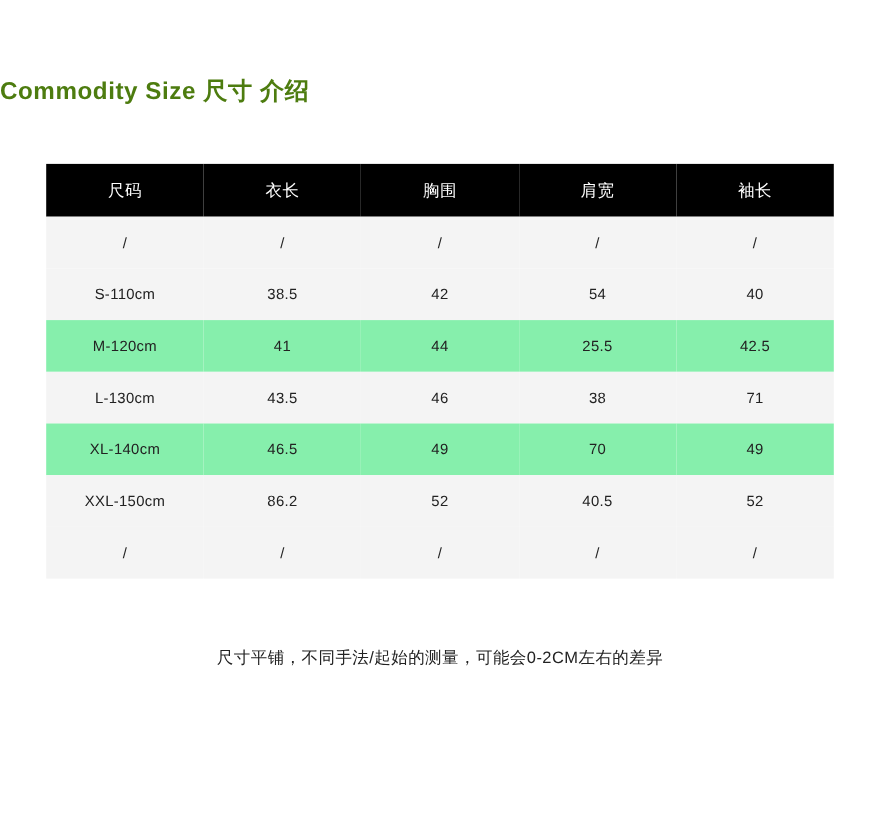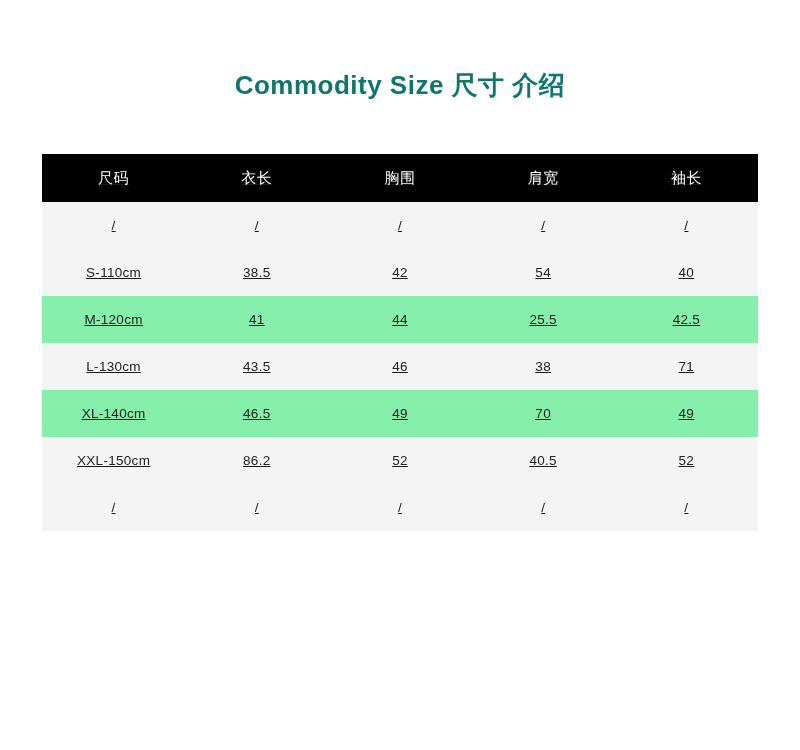--- a/index.html
+++ b/index.html
@@ -14,33 +14,32 @@
     color: #1a1a1a;
     overflow: hidden;
   }
   .page {
     position: relative;
     width: 800px;
     height: 750px;
     box-sizing: border-box;
   }
   .title {
-    text-align: center;
-    font-size: 26px;
+    text-align: left;
+    font-size: 22px;
     font-weight: bold;
     letter-spacing: 0.5px;
-    color: #0f766e;
+    color: #4d7c0f;
     padding-top: 68px;
     margin: 0;
   }
   .table-wrap {
     margin: 0 auto;
     width: 716px;
     padding-top: 51px;
-    text-decoration: underline;
   }
   table.size-table {
     width: 100%;
     border-collapse: collapse;
     table-layout: fixed;
   }
   table.size-table thead th {
     background: #000000;
     color: #ffffff;
     font-size: 15px;
@@ -135,14 +134,15 @@
           <td>/</td>
           <td>/</td>
           <td>/</td>
           <td>/</td>
           <td>/</td>
         </tr>
       </tbody>
     </table>
   </div>
 
+  <div class="footnote">尺寸平铺，不同手法/起始的测量，可能会0-2CM左右的差异</div>
 
 </div>
 
 </body></html>

